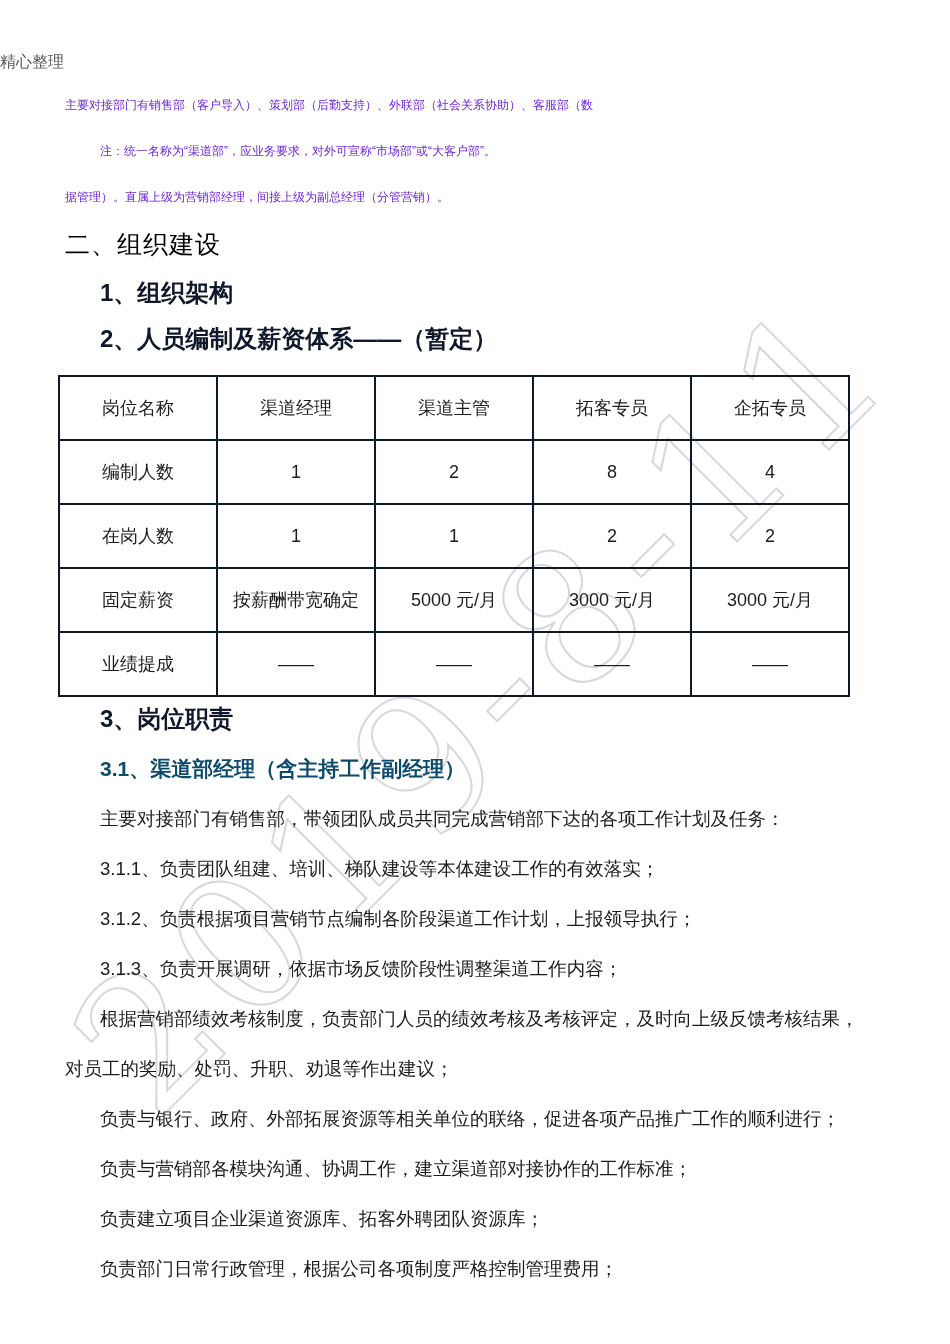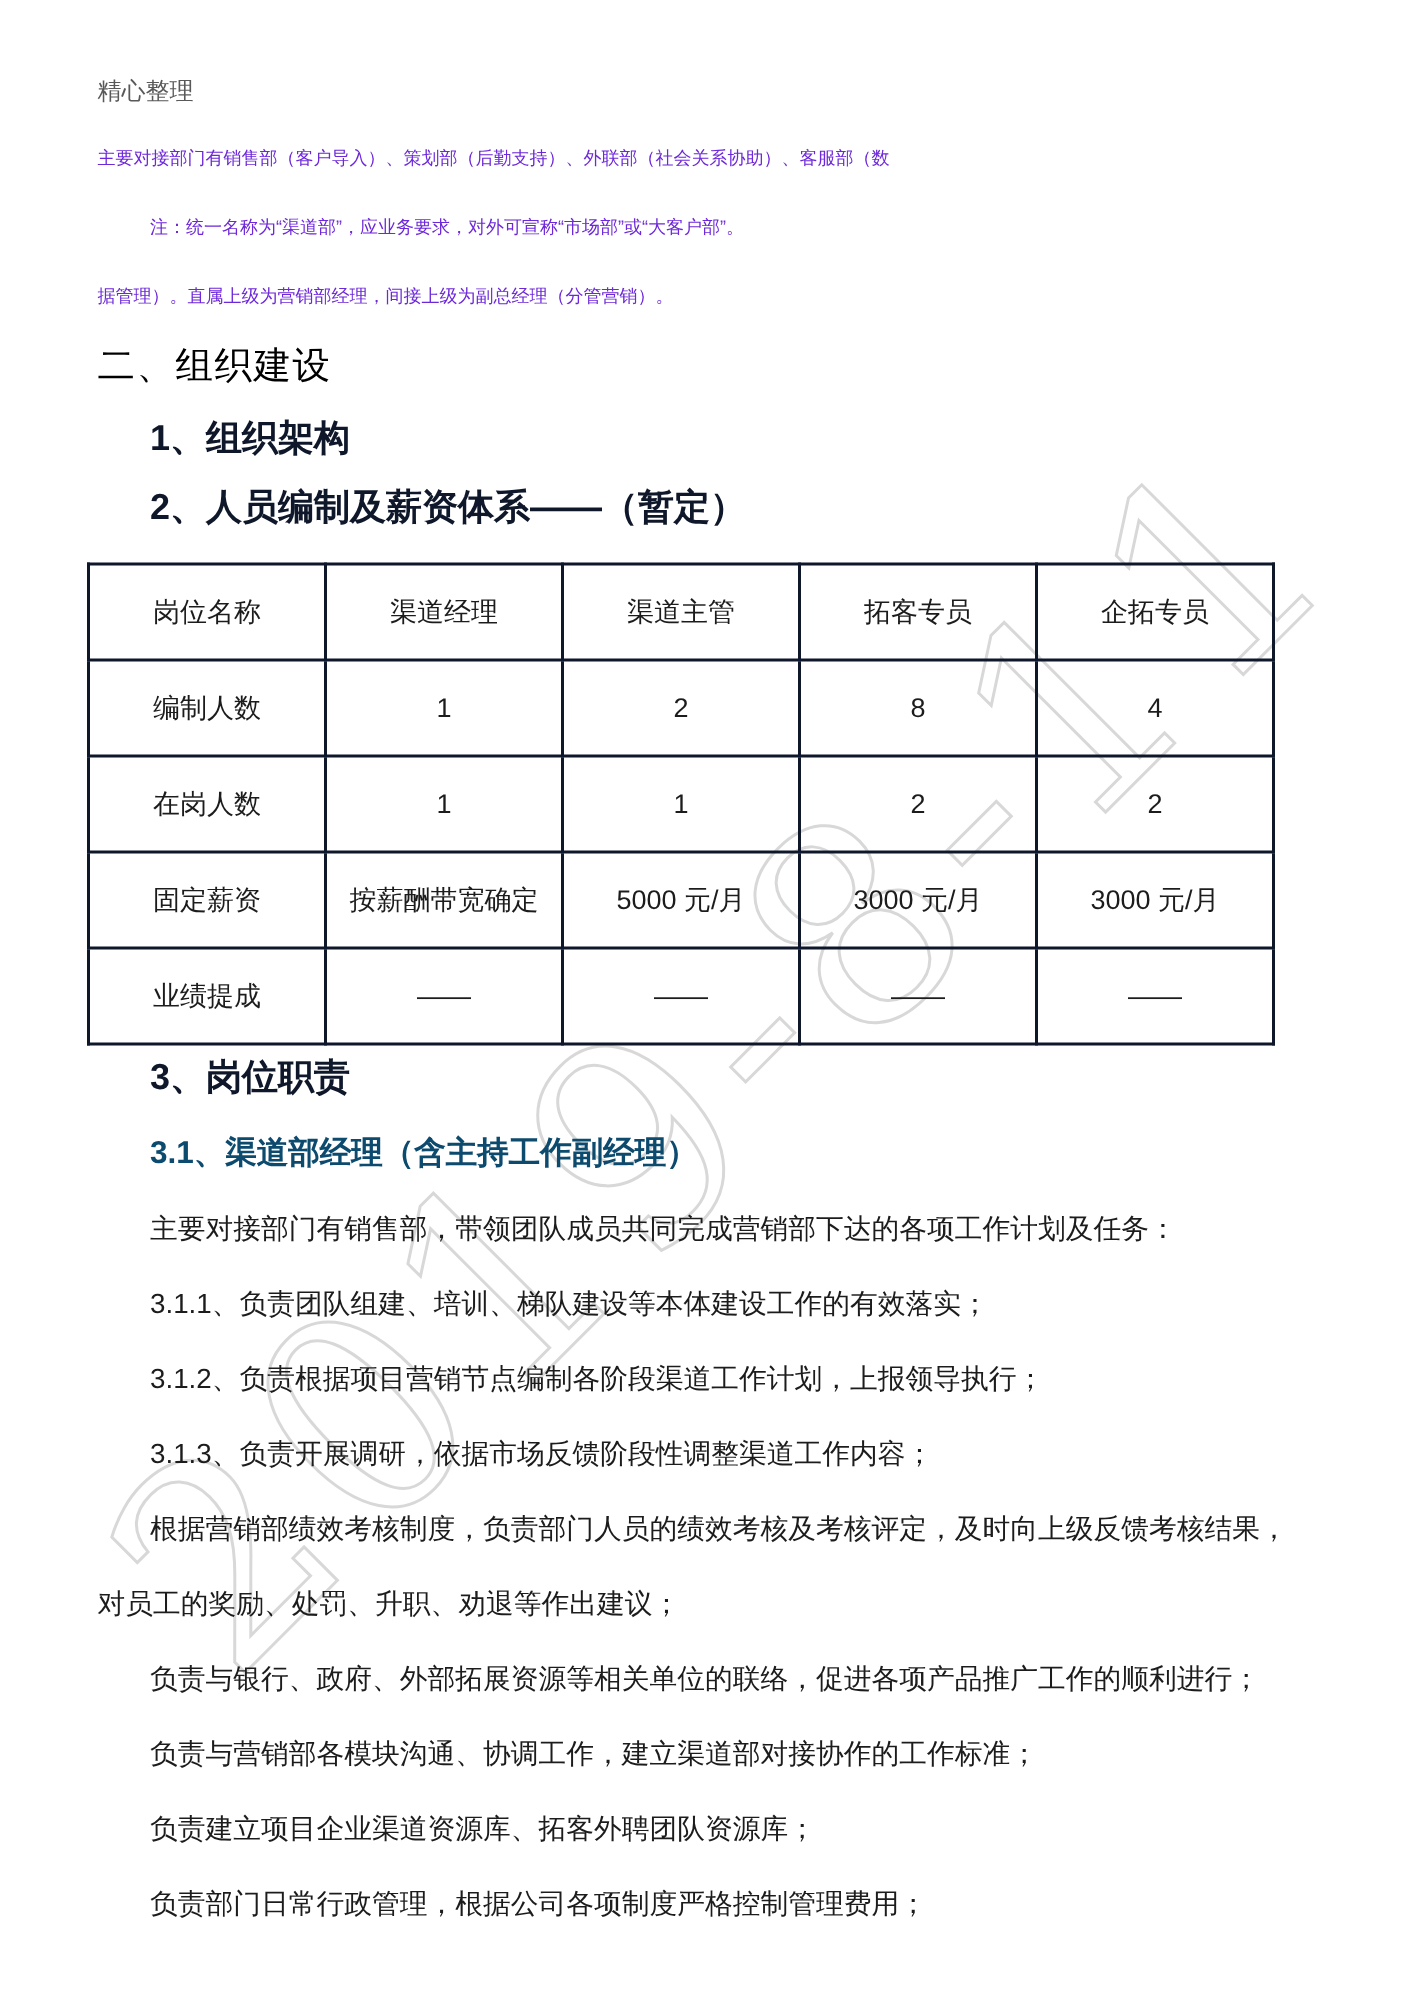--- a/index.html
+++ b/index.html
@@ -23,21 +23,20 @@
     letter-spacing: 12px;
     white-space: nowrap;
     color: transparent;
     -webkit-text-stroke: 2px #d8d8d8;
     z-index: 0;
     user-select: none;
   }
   .doc { position: relative; z-index: 1; }
   .tagline {
     padding-top: 50px;
-    margin-left: 65px;
     font-size: 16px;
     line-height: 24px;
     color: #595959;
   }
   .bodyline {
     margin: 0 65px;
     font-size: 12px;
     line-height: 46px;
     white-space: nowrap;
     color: #6d28d9;

